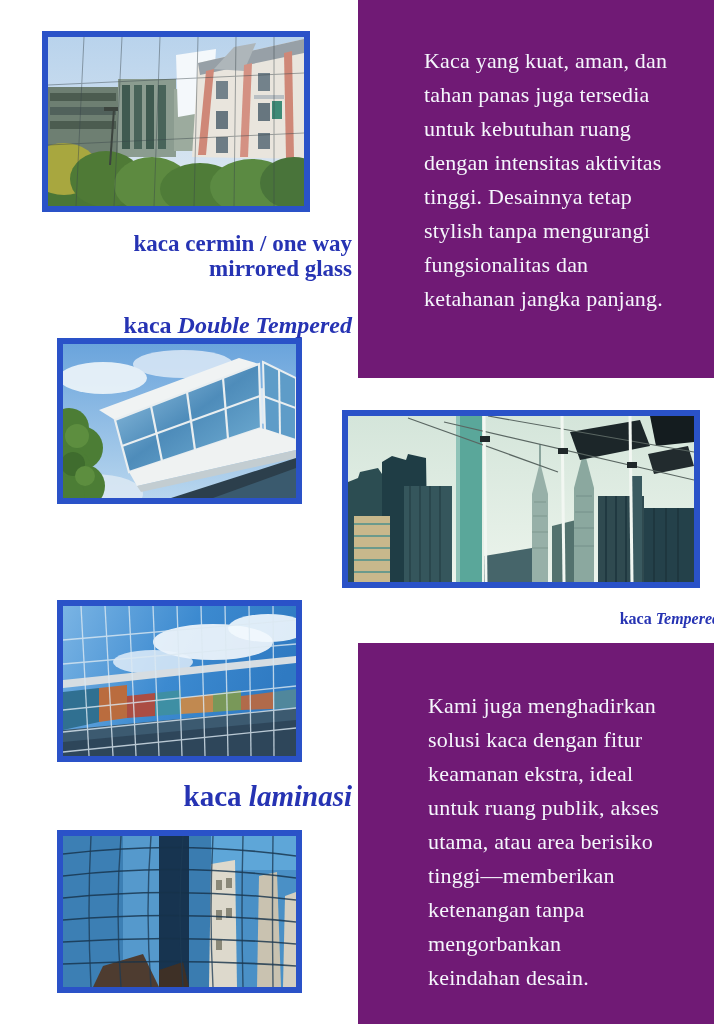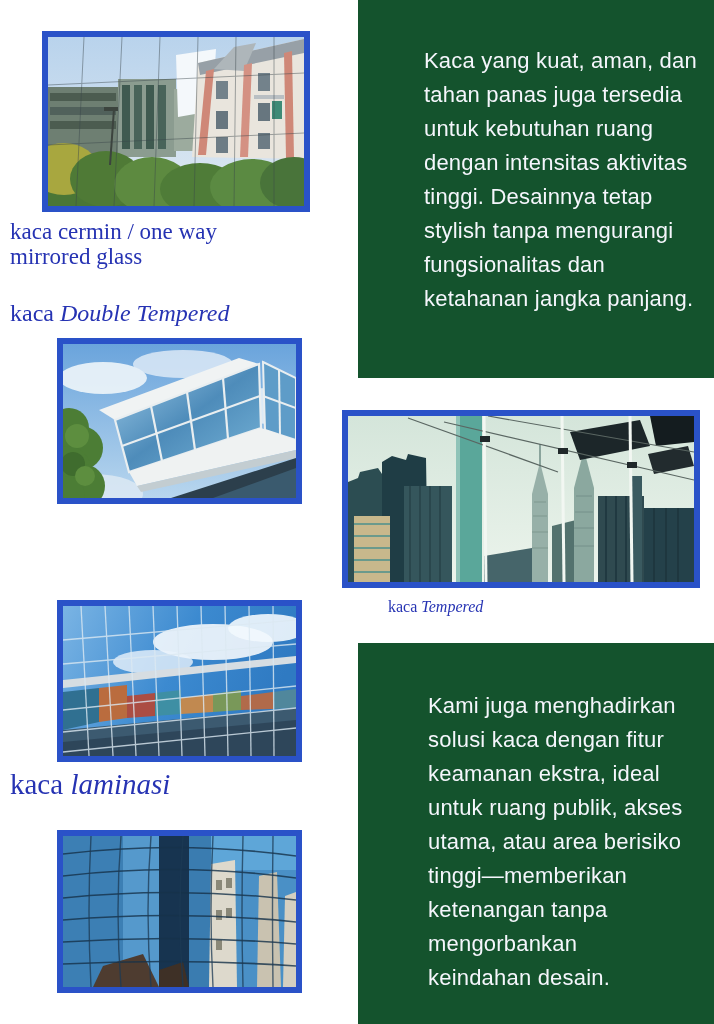--- a/index.html
+++ b/index.html
@@ -1,43 +1,43 @@
 <!DOCTYPE html>
 <html><head>
 <meta charset="utf-8">
 <title>Glass Types Brochure</title>
 <style>
   html,body{margin:0;padding:0;background:#ffffff;}
   .page{
     position:relative;width:714px;height:1024px;background:#ffffff;
     font-family:"Liberation Sans","DejaVu Sans",sans-serif;overflow:hidden;
   }
-  .panel{position:absolute;background:#14532d;}
+  .panel{position:absolute;background:#701a75;font-family:Liberation Serif, serif;}
   .panel-top{left:358px;top:0;width:356px;height:378px;}
   .panel-bottom{left:358px;top:643px;width:356px;height:447px;}
   .panel-text{
     margin:0;position:absolute;color:#f5f6fc;font-size:22px;line-height:34px;
     white-space:pre-line;letter-spacing:0.2px;
   }
   .panel-top .panel-text{left:66px;top:44px;width:288px;}
   .panel-bottom .panel-text{left:70px;top:46px;width:288px;}
   .photo{
     position:absolute;margin:0;border:6px solid #2a52c8;box-sizing:border-box;
     background:#dfe9f2;
   }
   .photo svg{display:block;width:100%;height:100%;}
   .photo1{left:42px;top:31px;width:268px;height:181px;}
   .photo2{left:57px;top:338px;width:245px;height:166px;}
   .photo3{left:57px;top:600px;width:245px;height:162px;}
   .photo4{left:57px;top:830px;width:245px;height:163px;}
   .photo5{left:342px;top:410px;width:358px;height:178px;}
   .caption{
-    position:absolute;margin:0;color:#2633b3;
-    font-family:"Liberation Serif","DejaVu Serif",serif;font-weight:400;
-    font-size:23px;line-height:25px;text-align:left;white-space:pre-line;
+    position:absolute;margin:12px;color:#2633b3;
+    font-family:"Liberation Serif","DejaVu Serif",serif;font-weight:700;
+    font-size:23px;line-height:25px;text-align:right;white-space:pre-line;
   }
   .caption .it{font-style:italic;}
   .cap1{left:10px;top:219px;width:330px;}
   .cap2{left:10px;top:301px;width:330px;font-size:24px;}
   .cap3{left:10px;top:548px;width:330px;}
   .cap4{left:10px;top:772px;width:330px;font-size:29px;}
   .cap5{left:388px;top:594px;width:320px;font-size:16px;}
 </style>
 </head>
 <body>

